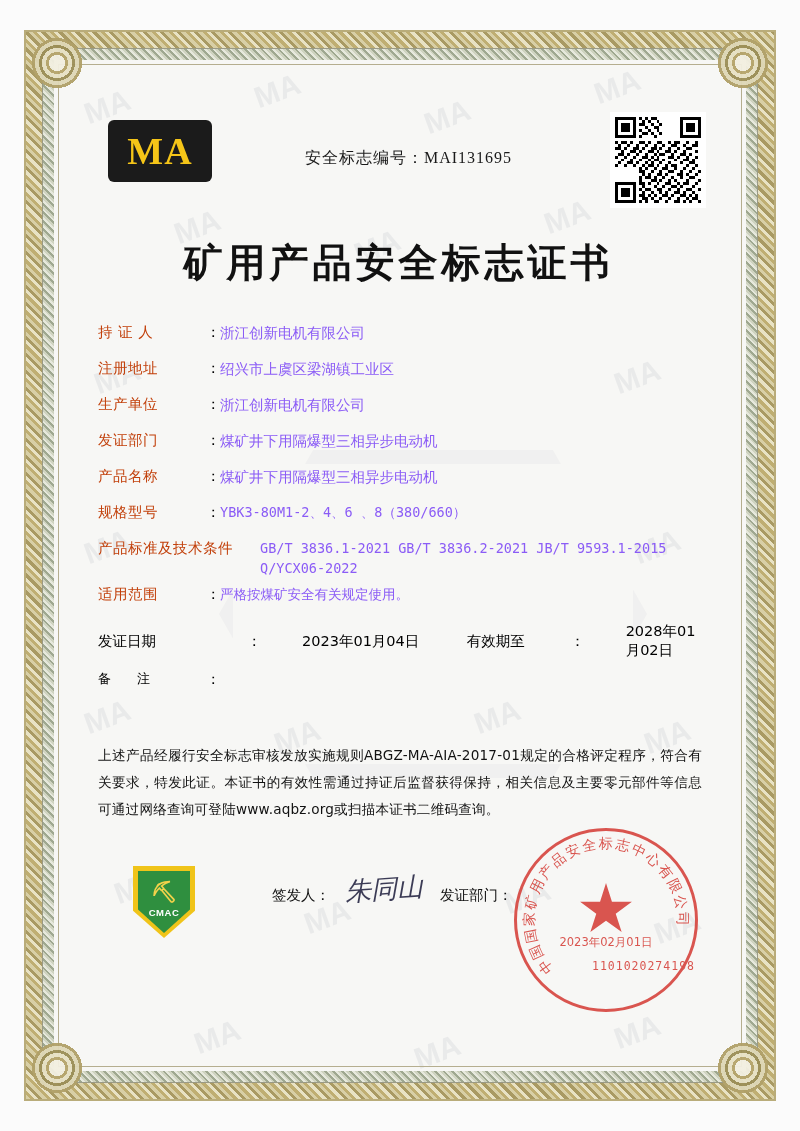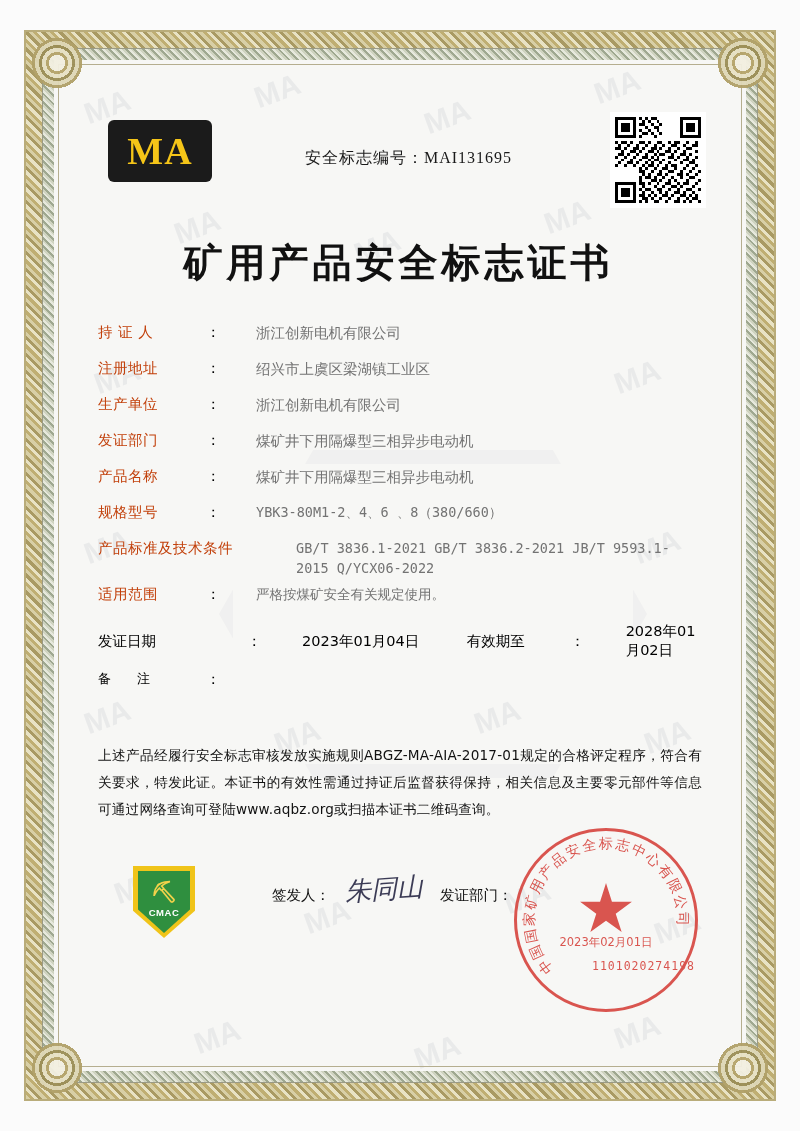--- a/index.html
+++ b/index.html
@@ -133,25 +133,24 @@
     color:#c2410c;
     letter-spacing:0.5px;
     padding-top:3px;
     font-family:"DejaVu Sans", sans-serif;
   }
   .row .lbl.wide{width:150px;flex:0 0 150px;}
   .row .colon{width:14px;flex:0 0 14px;padding-top:3px;font-size:14.5px;}
   .row .val{
     flex:1;
     font-size:14.5px;
-    color:#737373;
+    color:#8b5cf6;
     padding-top:3px;
     font-family:"DejaVu Sans", sans-serif;
     line-height:1.45;
-    margin-left:36px;
   }
   .row .val.mono{font-family:"DejaVu Sans Mono", monospace;font-size:13.5px;}
 
   .date-row{
     display:flex;align-items:center;margin-top:8px;gap:41px;
   }
   .date-row .lbl{width:108px;flex:0 0 108px;font-size:14.5px;font-family:"DejaVu Sans",sans-serif;}
   .date-row .colon{width:14px;flex:0 0 14px;font-size:14.5px;}
   .date-row .v1{width:190px;font-size:14.5px;font-family:"DejaVu Sans",sans-serif;}
   .date-row .lbl2{width:96px;font-size:14.5px;font-family:"DejaVu Sans",sans-serif;}

